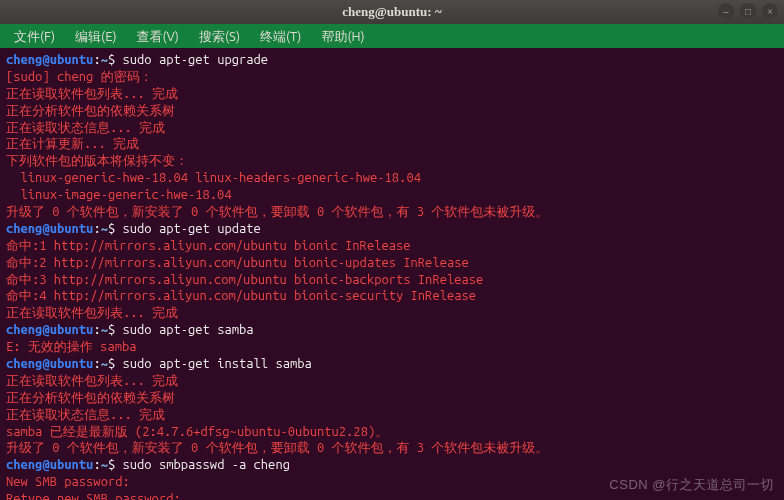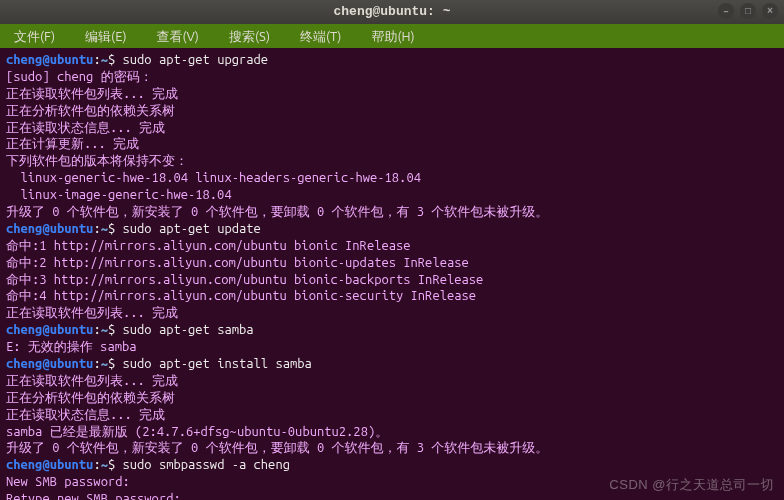--- a/index.html
+++ b/index.html
@@ -14,21 +14,21 @@
     overflow: hidden;
     position: relative;
   }
   .titlebar {
     height: 24px;
     background: linear-gradient(#4b4a46, #3c3b37);
     display: flex;
     align-items: center;
     justify-content: center;
     color: #dfdbd2;
-    font-family: Liberation Mono, monospace;
+    font-family: Liberation Serif, serif;
     font-size: 13px;
     font-weight: bold;
     position: relative;
     text-align: right;
   }
   .window-controls {
     position: absolute;
     right: 6px;
     top: 3px;
     display: flex;
@@ -36,40 +36,40 @@
   }
   .win-btn {
     width: 16px; height: 16px;
     border-radius: 8px;
     background: #3b3a36;
     display: flex; align-items: center; justify-content: center;
     font-size: 10px; color: #999;
   }
   .menubar {
     height: 24px;
-    background: #4d7c0f;
+    background: #15803d;
     display: flex;
     align-items: center;
     padding: 0 6px;
     font-family: Ubuntu, sans-serif;
     font-size: 13px;
     color: #dfdbd2;
-    gap: 14px;
+    gap: 4px;
   }
   .menu-item { padding: 2px 8px; }
   .terminal {
     padding: 3px 6px;
     white-space: pre;
   }
   .line { white-space: pre-wrap; }
   .prompt-user { color: #3b82f6; font-weight: bold; }
   .prompt-colon { color: #eeeeec; }
   .prompt-path { color: #729fcf; font-weight: bold; }
   .cmd { color: #eeeeec; }
-  .out { color: #f0abfc; text-align: center; }
+  .out { color: #ef4444; text-align: center; }
   .watermark {
     position: absolute;
     right: 10px;
     bottom: 6px;
     color: rgba(255,255,255,0.35);
     font-family: sans-serif;
     font-size: 13px;
     letter-spacing: 0.5px;
   }
 </style>

